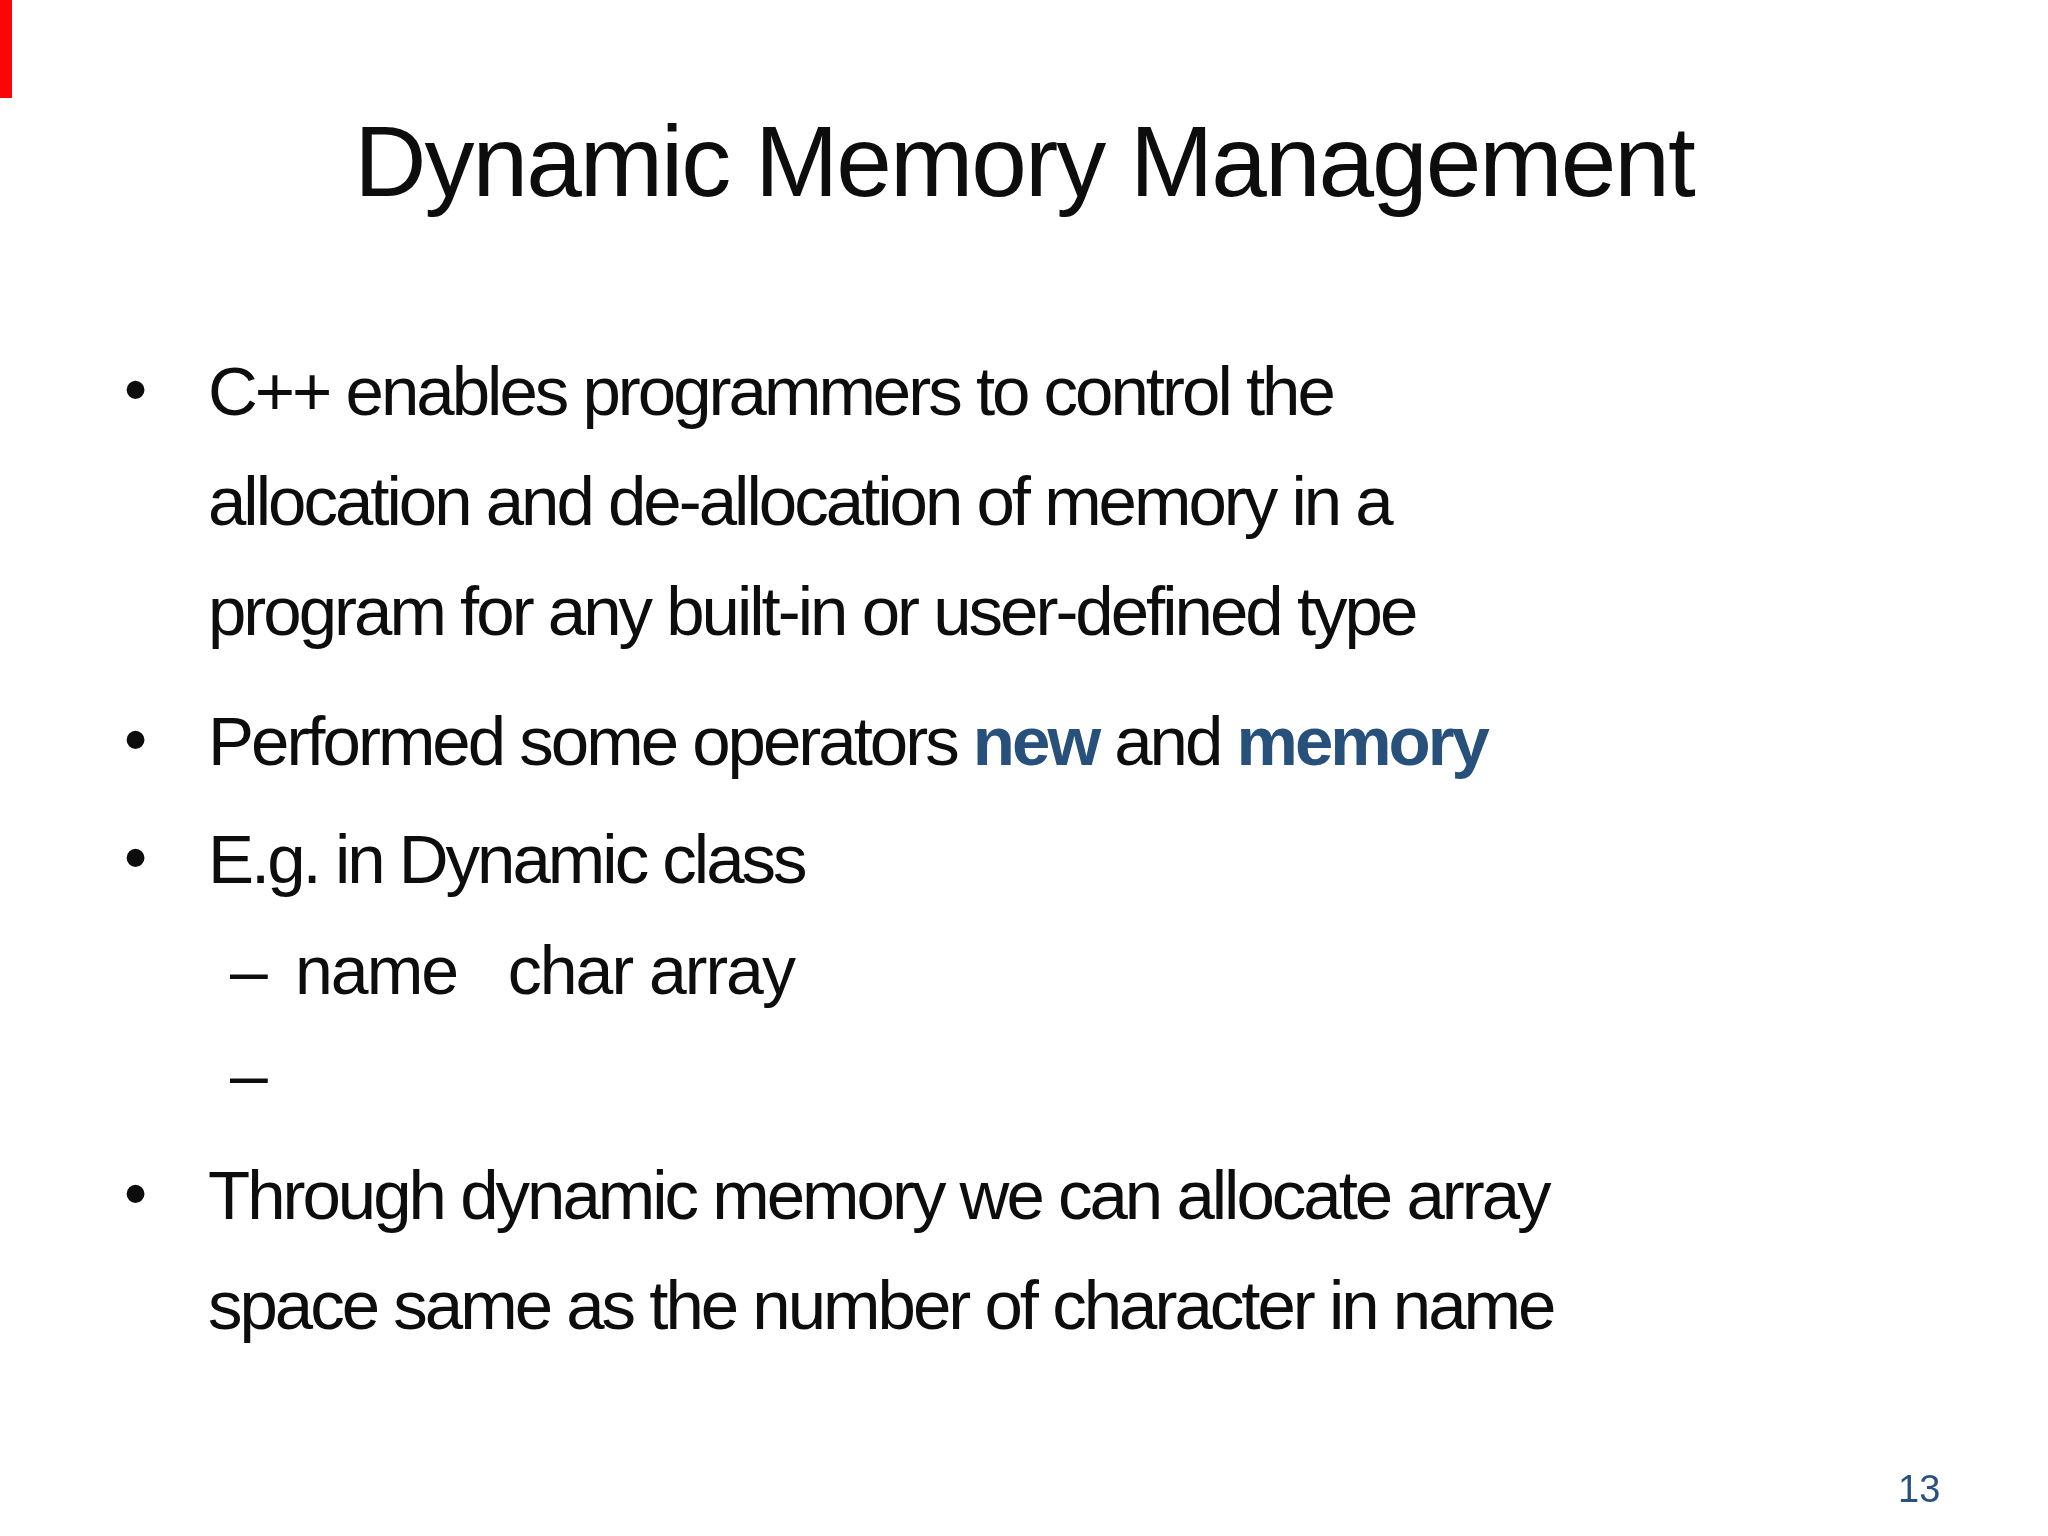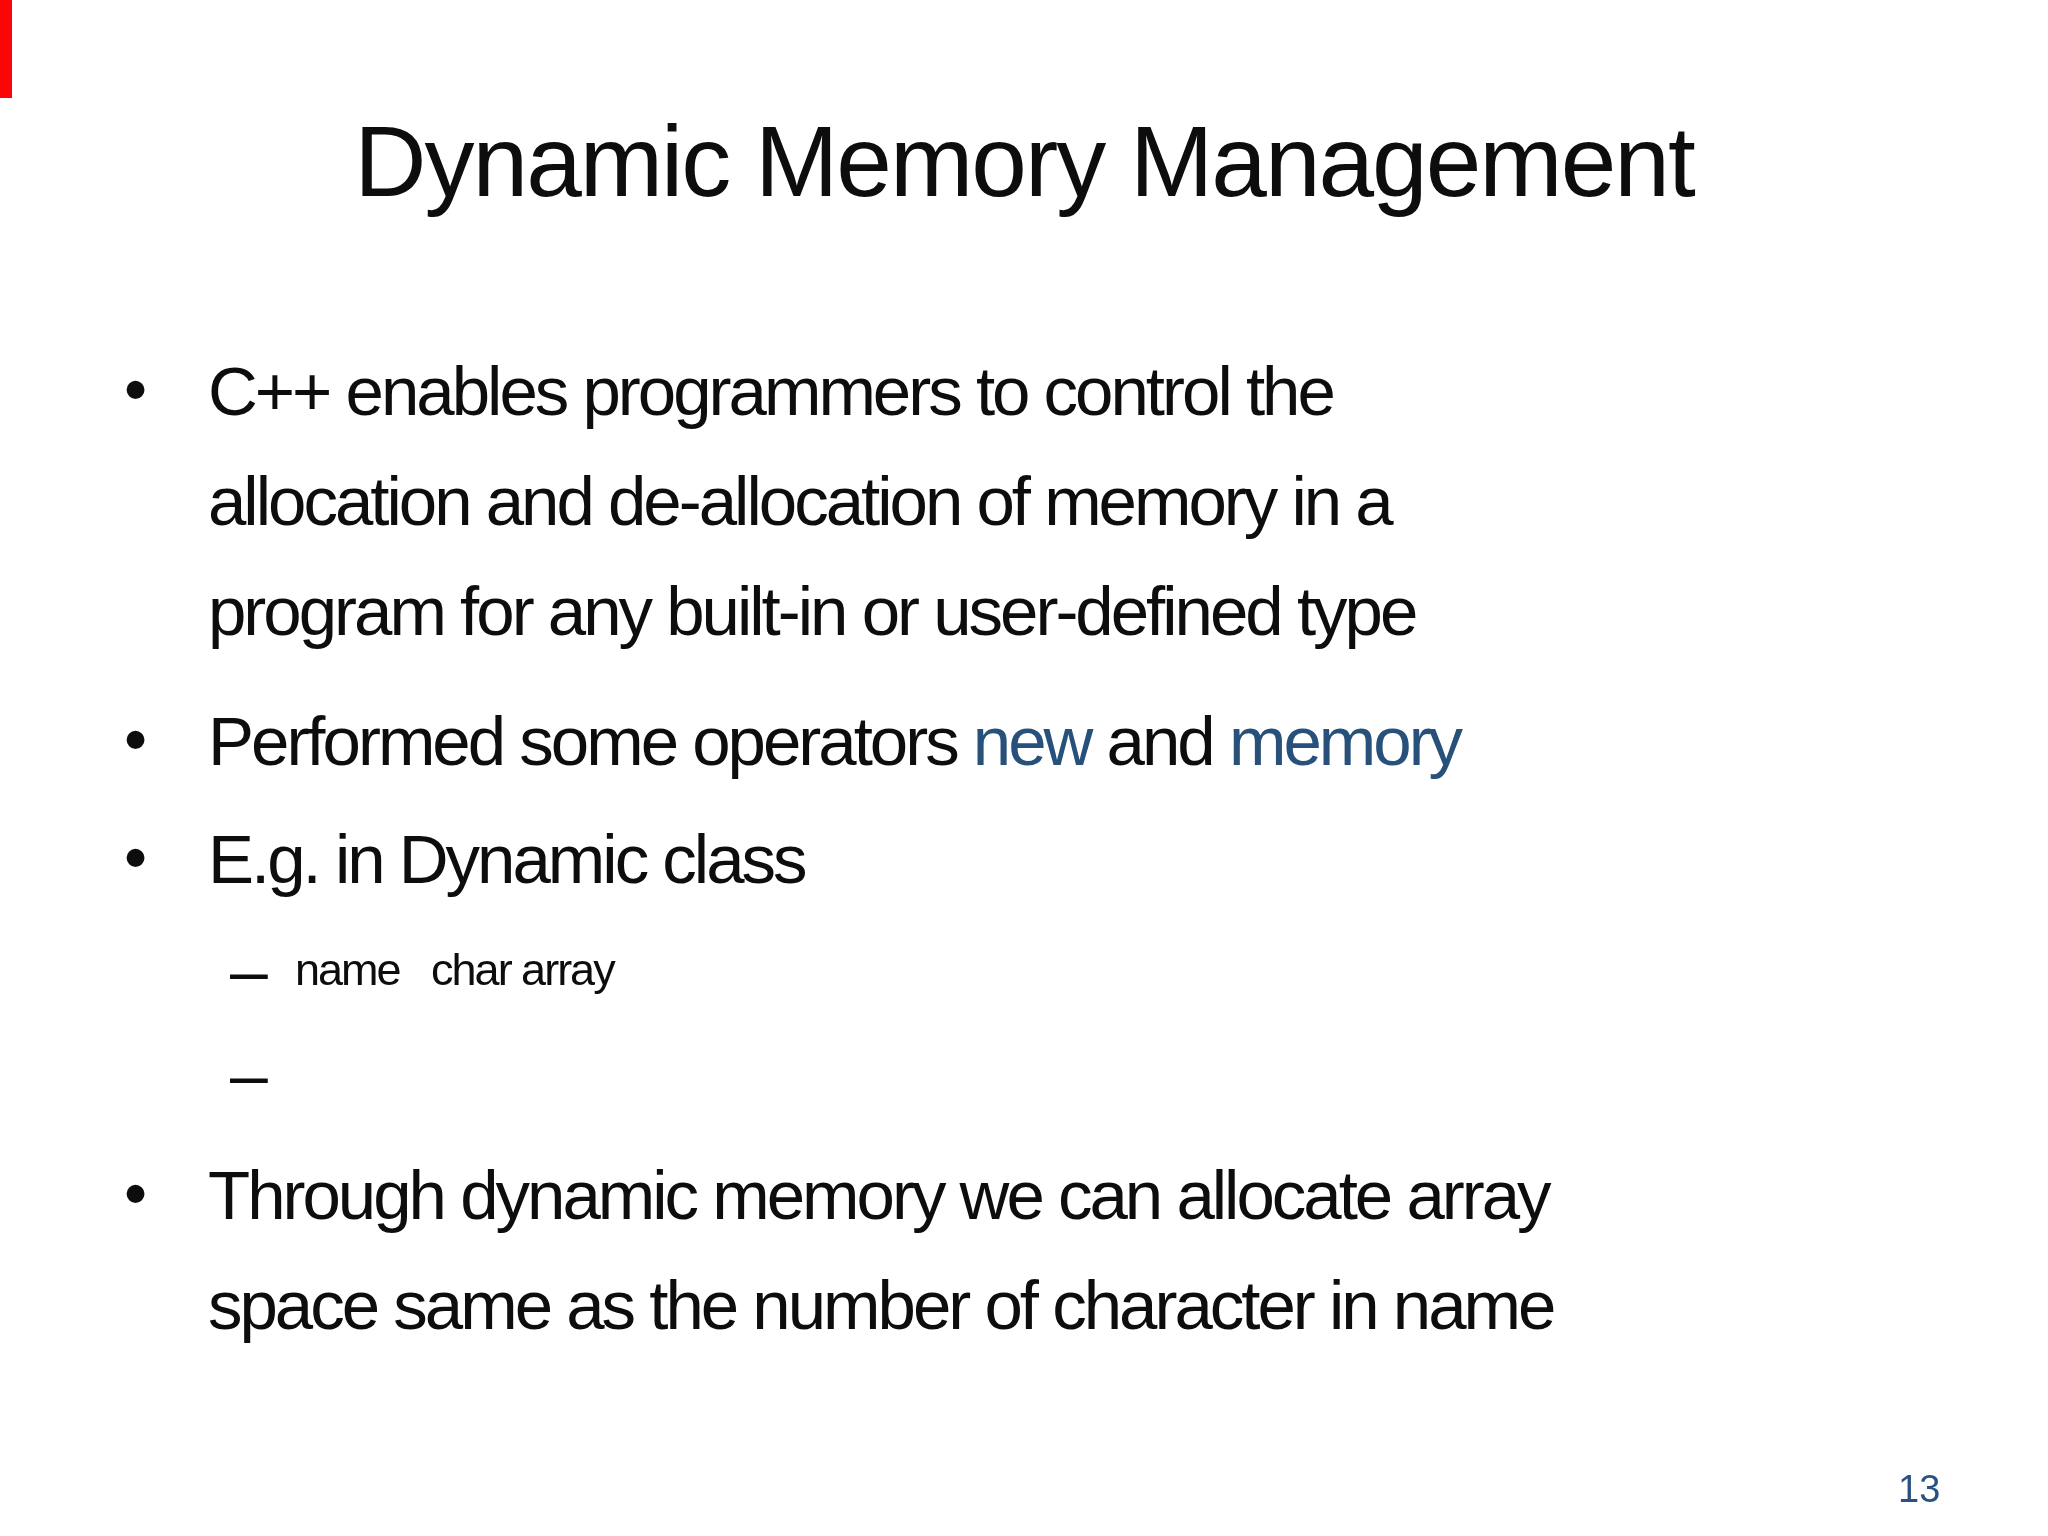--- a/index.html
+++ b/index.html
@@ -62,34 +62,34 @@
 
   .li2 { display: flex; align-items: flex-start; padding-left: 130px; }
   .m2 {
     flex: 0 0 65px;
     font-size: 68px;
     line-height: 102px;
     letter-spacing: -2px;
   }
   .stext {
     flex: 1 1 auto;
-    font-size: 45px;
+    font-size: 68px;
     line-height: 102px;
     letter-spacing: -2px;
     white-space: pre;
   }
 
   .gap-b1 { margin-bottom: 20px; }
   .gap-b2 { margin-bottom: 8px; }
   .gap-b3 { margin-bottom: 4px; }
   .gap-s1 { margin-bottom: 2px; }
   .gap-s2 { margin-bottom: 16px; }
 
   .kw {
-    font-weight: normal;
+    font-weight: bold;
     color: var(--keyword, #27517b);
   }
 
   .pagenum {
     position: absolute;
     left: 1898px;
     top: 1466px;
     font-size: 38px;
     line-height: 46px;
     color: var(--page_number, #2a5280);

